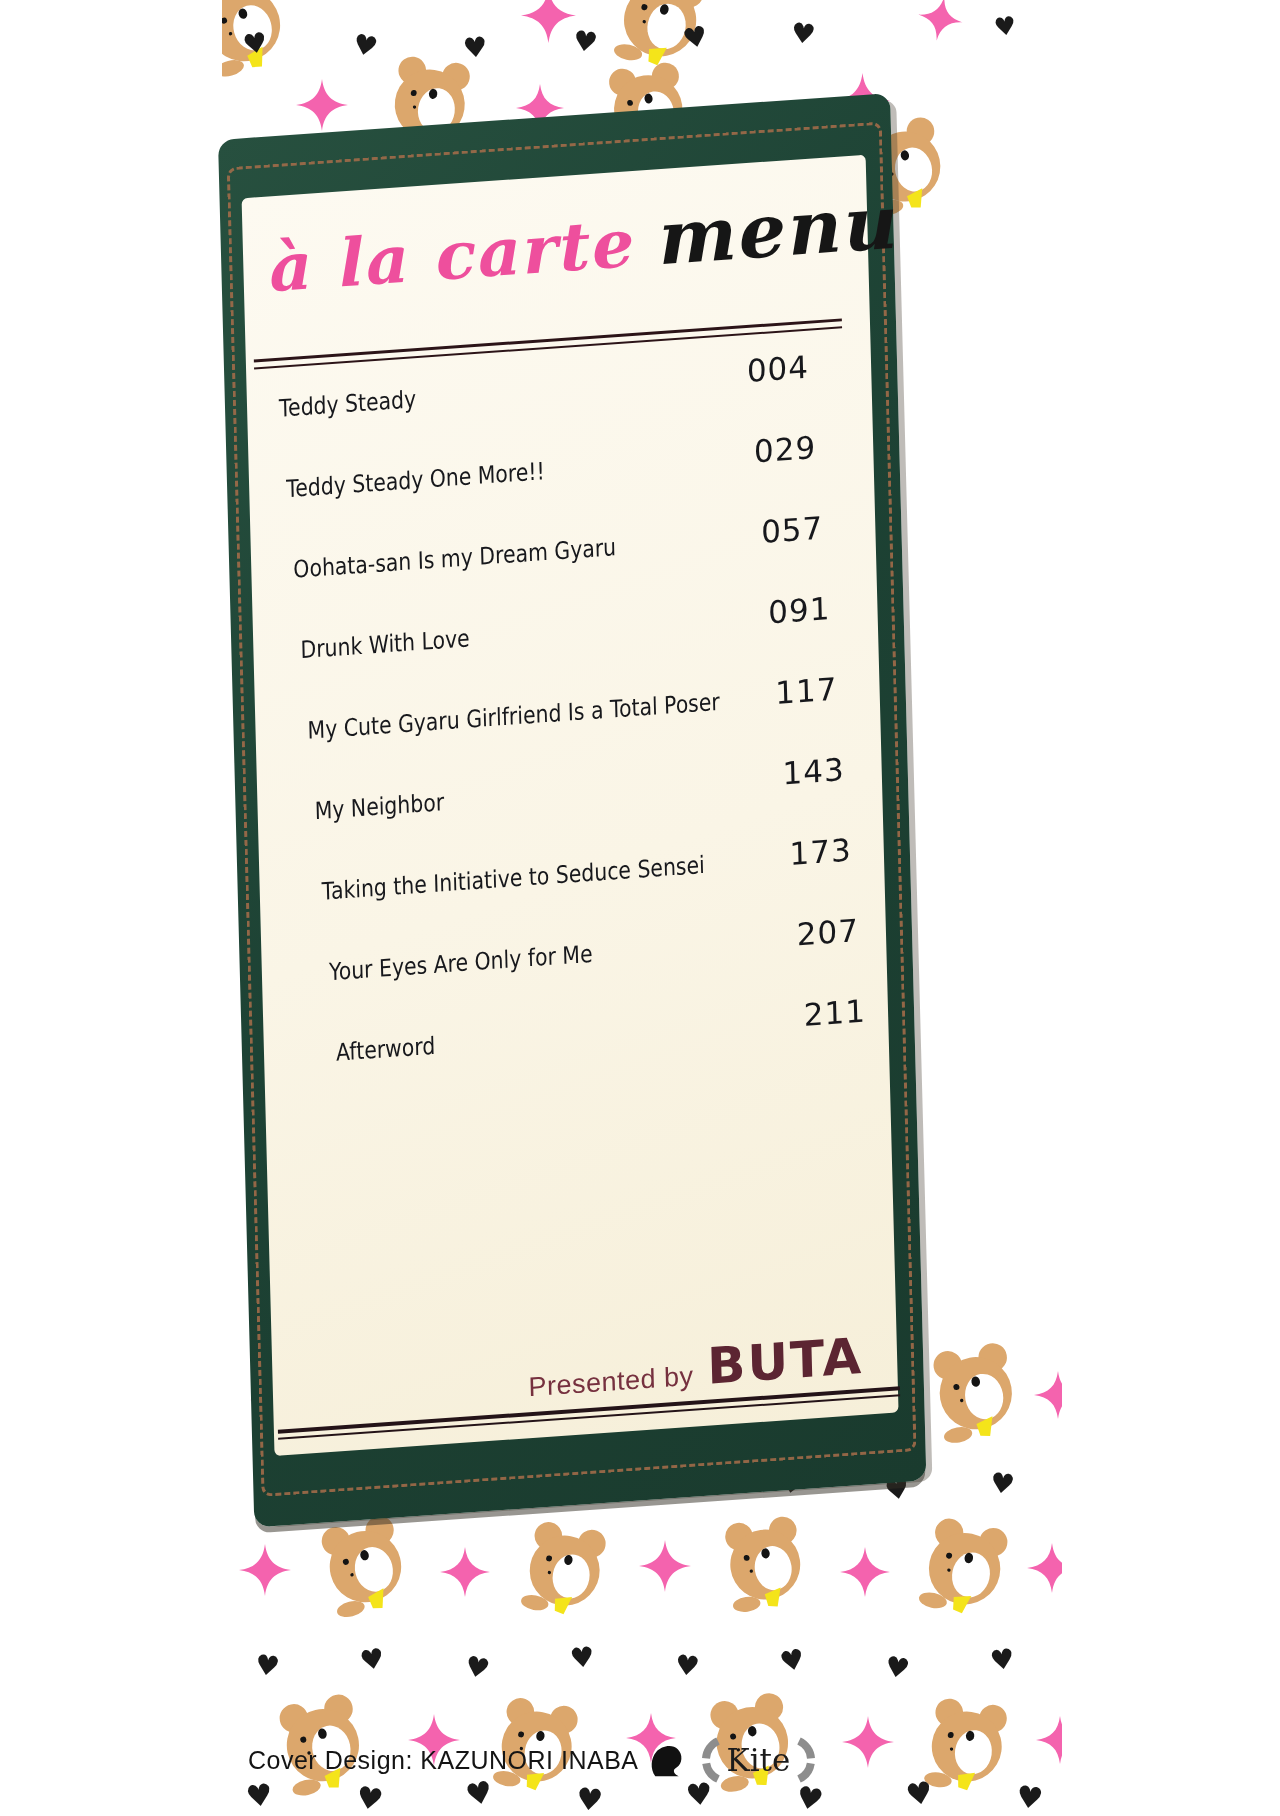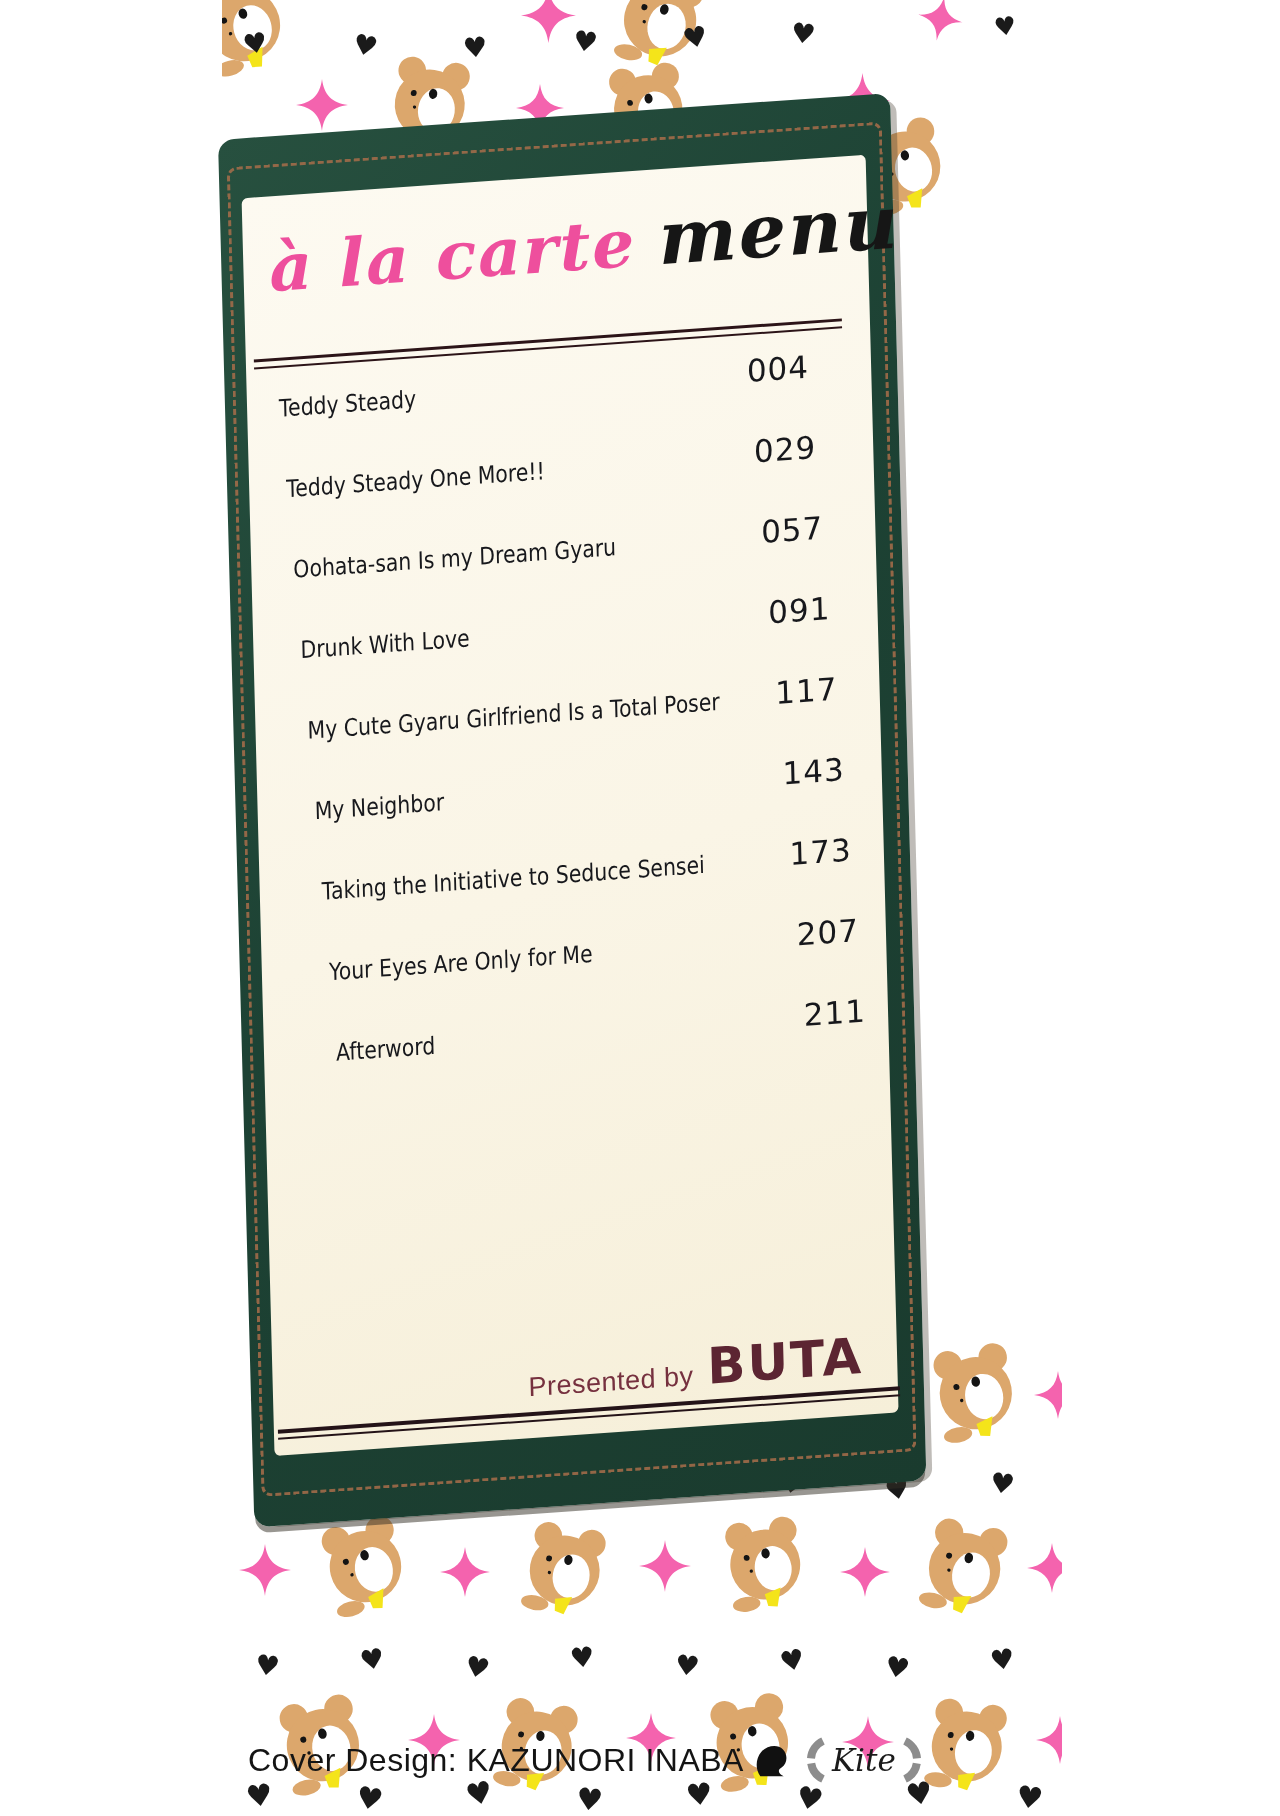--- a/index.html
+++ b/index.html
@@ -58,27 +58,27 @@
     color:#5c2532;letter-spacing:2px;
   }
   .brule{position:absolute;left:4px;right:-2px;top:1234px;}
   .brule .l1{height:4px;background:#241318;margin-bottom:4px;}
   .brule .l2{height:2px;background:#241318;}
   
   .credits{
     position:absolute;left:248px;top:1732px;height:56px;z-index:3;
     display:flex;align-items:center;gap:10px;
   }
-  .cd-text{font-size:32px;color:#141414;letter-spacing:.5px;white-space:nowrap;}
+  .cd-text{font-size:25px;color:#141414;letter-spacing:.5px;white-space:nowrap;}
   .sil svg{display:block;width:36px;height:40px;}
   .kite{display:flex;align-items:center;}
   .kbr svg{display:block;width:26px;height:48px;}
   .kbr.right{transform:scaleX(-1);}
   .kite-text{
-    font-family:"DejaVu Serif",serif;font-style:italic;font-size:31px;
+    font-family:"DejaVu Serif",serif;font-size:31px;
     color:#1b1b1b;margin:0 6px;
   }
 </style>
 </head>
 <body>
 
 <div class="pattern">
     <div class="pi" style="width: 95px; height: 100.7px; left: -26.5px; top: -27.5px; transform: rotate(-15deg);">
       <svg viewBox="0 0 100 106">
         <circle cx="26" cy="21" r="15" fill="#dca76c"></circle>

